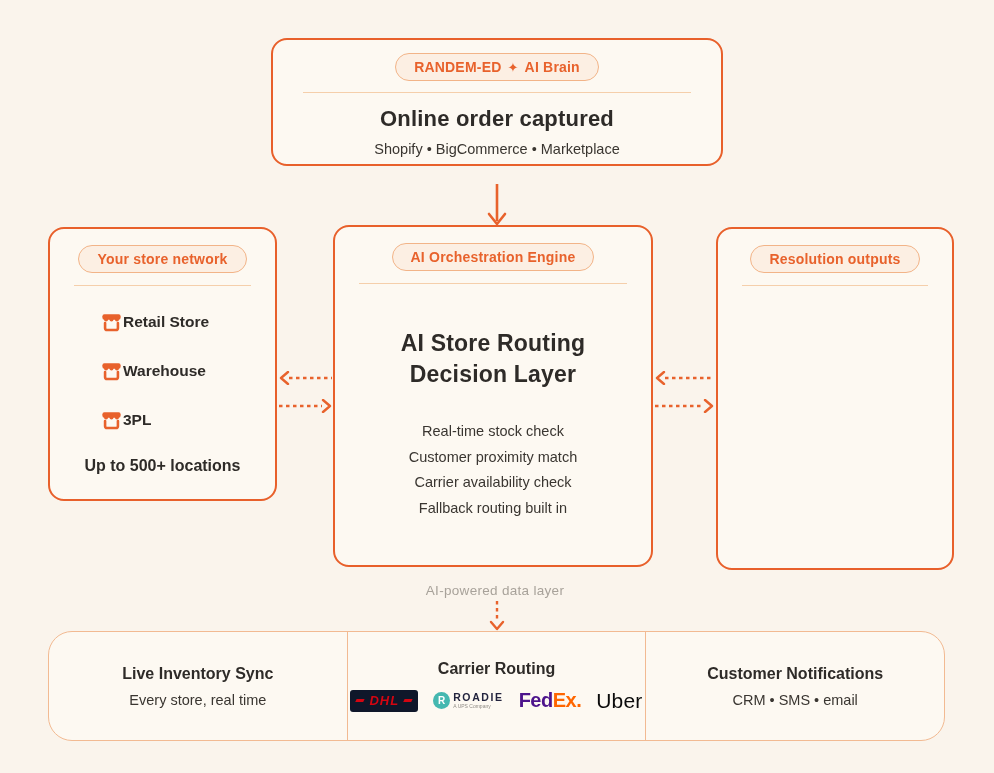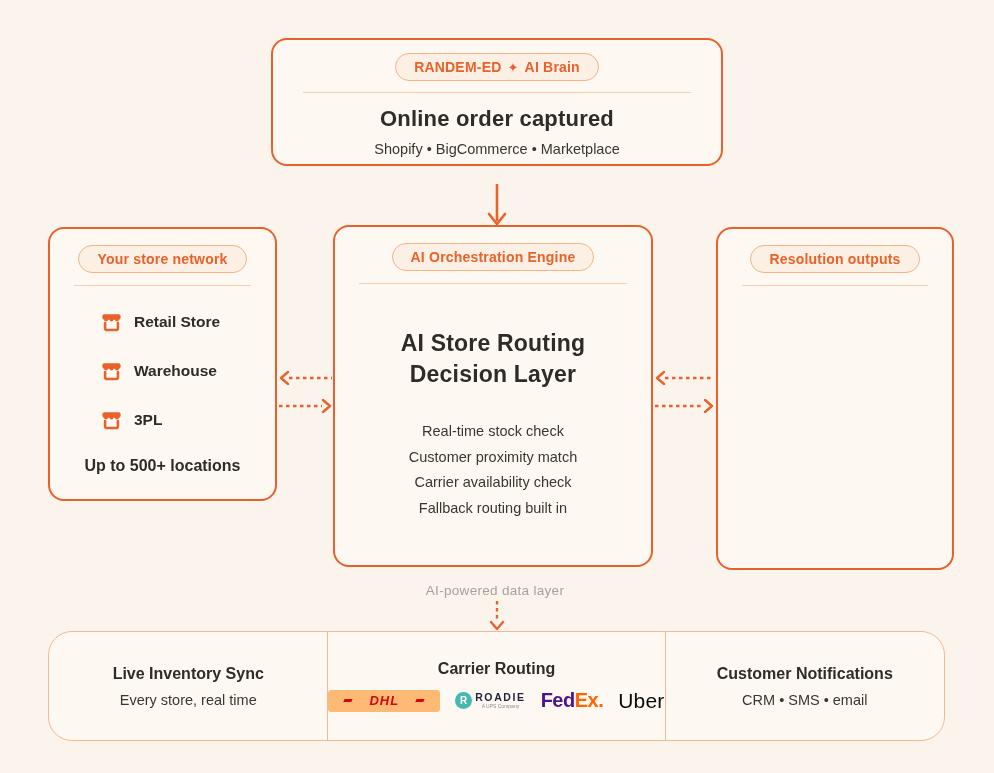--- a/index.html
+++ b/index.html
@@ -44,21 +44,21 @@
   
   #top-box { left:271px; top:38px; width:452px; height:128px; }
   #top-box .pill { margin-top:13px; }
   #top-box .hr { margin:11px 30px 0 30px; }
   .top-title { margin-top:13px; font-size:22px; font-weight:700; letter-spacing:.2px; }
   .top-sub   { margin-top:9px;  font-size:14.5px; color:#3A3631; }
 
   
   #left-box { left:48px; top:227px; width:229px; height:274px; }
   .store-items { margin-top:24px; text-align:left; padding-left:50px; }
-  .store-row { display:flex; align-items:center; gap:11px; height:24px; margin-bottom:25px; }
+  .store-row { display:flex; align-items:center; height:24px; margin-bottom:25px; }
   .store-row .lbl { font-size:15.5px; font-weight:700; }
   .left-footer { margin-top:1px; font-size:16px; font-weight:700; }
 
   
   #center-box { left:333px; top:225px; width:320px; height:342px; }
   .center-title { margin-top:44px; font-size:23px; font-weight:700; line-height:31px; letter-spacing:.2px; }
   .features { margin-top:29px; }
   .features div { font-size:14.5px; line-height:25.5px; color:#3A3631; }
 
   
@@ -89,37 +89,37 @@
     align-items:center; justify-content:center;
     text-align:center;
   }
   .b-cell + .b-cell { border-left:1.5px solid #F2BA92; }
   .b-title { font-size:16px; font-weight:700; }
   .b-sub   { font-size:14.5px; margin-top:9px; color:#3A3631; }
 
   
   .logos { display:flex; align-items:center; justify-content:center; gap:15px; margin-top:11px; }
   .logo-dhl {
-    background:#fdba74; border-radius:3px;
-    height:22px; padding:0 16px;
-    display:flex; align-items:center; gap:17px;
+    background:#0f172a; border-radius:3px;
+    height:22px; padding:0 6px;
+    display:flex; align-items:center; gap:5px;
   }
   .logo-dhl b {
     color:#D40511; font-style:italic; font-weight:800;
     font-size:13px; letter-spacing:1px;
   }
   .dhl-stripe { width:8px; height:2.6px; background:#D40511; transform:skewX(-25deg); }
   .logo-roadie { display:flex; align-items:center; gap:3px; }
   .roadie-circle {
     width:17px; height:17px; border-radius:50%;
     background:#45B8B0; color:#fff;
     font-size:10px; font-weight:800;
     display:flex; align-items:center; justify-content:center;
   }
-  .roadie-text { display:flex; flex-direction:column; align-items:center; line-height:1; }
+  .roadie-text { display:flex; flex-direction:column; align-items:flex-start; line-height:1; }
   .roadie-name { font-size:10.5px; font-weight:800; letter-spacing:1.6px; color:#23243E; }
   .roadie-sub  { font-size:5px; color:#8F8B85; margin-top:1.5px; }
   .logo-fedex { font-size:20px; font-weight:800; letter-spacing:-0.5px; }
   .fedex-fed { color:#4D148C; }
   .fedex-ex, .fedex-dot { color:#FF6600; }
   .logo-uber { font-size:21px; font-weight:500; color:#0B0B0B; letter-spacing:.2px; }
 </style>
 </head>
 <body>
 

